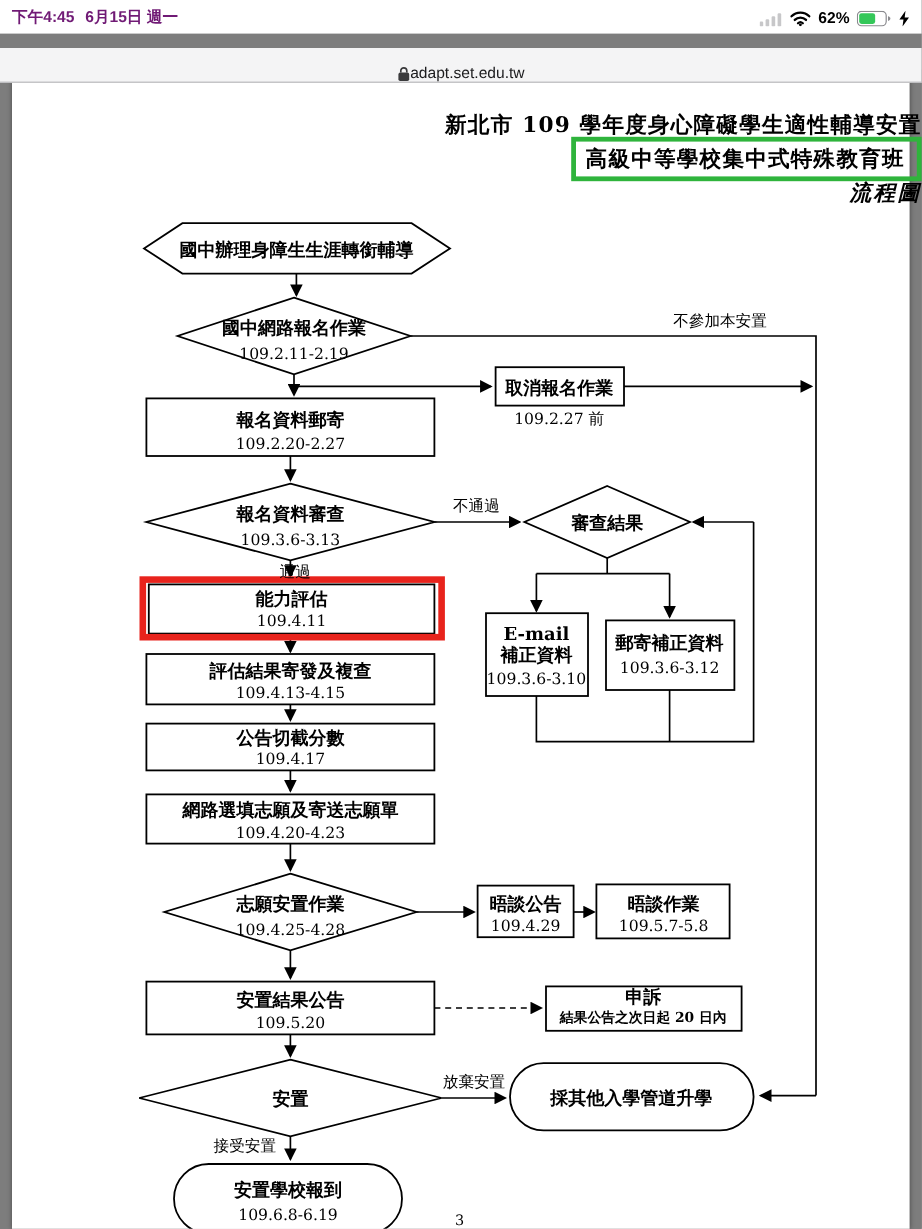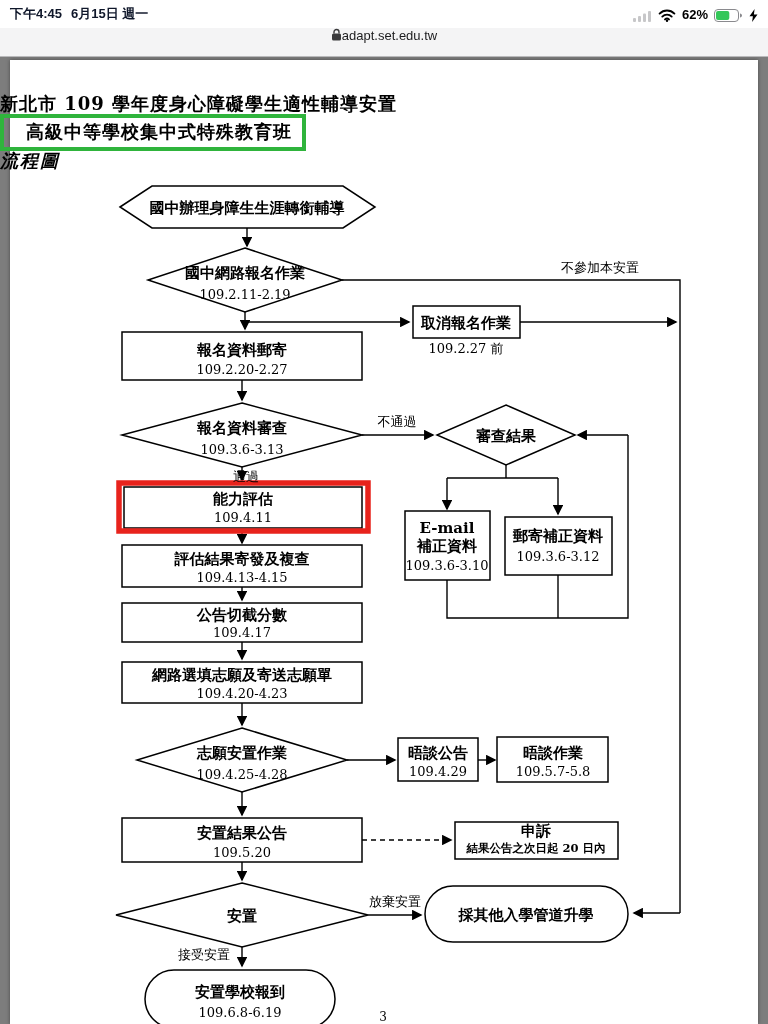--- a/index.html
+++ b/index.html
@@ -4,39 +4,39 @@
 <style>
   html,body{margin:0;padding:0;}
   body{width:768px;height:1024px;overflow:hidden;background:#6f6f6f;
        font-family:"Liberation Sans",sans-serif;-webkit-font-smoothing:antialiased;}
   .canvas{position:relative;width:768px;height:1024px;background:#7d7d7d;}
 
   
   .statusbar{position:absolute;top:0;left:0;width:768px;height:28px;background:#ffffff;
              display:flex;align-items:center;justify-content:space-between;
              padding:0 10px;box-sizing:border-box;z-index:30;}
-  .sb-left{display:flex;align-items:flex-end;gap:9px;font-size:13px;font-weight:700;color:#0f172a;}
+  .sb-left{display:flex;align-items:flex-end;gap:9px;font-size:13px;font-weight:700;color:#701a75;}
   .sb-right{display:flex;align-items:flex-end;gap:6px;font-size:13px;font-weight:600;color:#000;}
 
   
-  .urlbar{position:absolute;top:28px;left:0;width:768px;height:29px;background:#f4f4f5;
-          border-bottom:1px solid #b9b9bb;display:flex;align-items:flex-start;justify-content:center;
+  .urlbar{position:absolute;top:40px;left:0;width:768px;height:29px;background:#f4f4f5;
+          border-bottom:1px solid #b9b9bb;display:flex;align-items:flex-end;justify-content:center;
           gap:0;z-index:30;box-sizing:border-box;}
   .urlbar .domain{font-size:13px;color:#1c1c1e;}
 
   
   .content{position:absolute;top:58px;left:0;right:0;bottom:0;background:#7d7d7d;}
   .page{position:absolute;top:2px;left:10px;right:10px;bottom:0;background:#ffffff;
         box-shadow:0 0 4px rgba(0,0,0,.4);}
 
-  .doc-title{position:absolute;left:0;width:768px;text-align:left;color:#000;
+  .doc-title{position:absolute;left:0;width:768px;text-align:right;color:#000;
              font-family:"DejaVu Serif","Liberation Serif",serif;font-weight:700;z-index:5;}
   .t1{top:92px;font-size:18px;letter-spacing:1px;}
   .t2-wrap{top:114px;}
-  .green-box{display:inline-block;border:4px solid #2fb43c;padding:2px 10px 3px 22px;
+  .green-box{display:inline-block;border:4px solid #2fb43c;padding:2px 10px 3px 8px;
              font-size:18px;letter-spacing:1px;}
   .t3{top:149px;font-size:18px;letter-spacing:2px;font-style:italic;}
 
   
   svg.flow{position:absolute;top:0;left:0;z-index:4;}
   .shape{fill:#ffffff;stroke:#000000;stroke-width:1.5;}
   .ln{stroke:#000000;stroke-width:1.4;fill:none;}
   .dashed{stroke-dasharray:5 4;}
   text{fill:#000;text-anchor:middle;font-family:"DejaVu Serif","Liberation Serif",serif;}
   .nl{font-size:15px;font-weight:700;}

